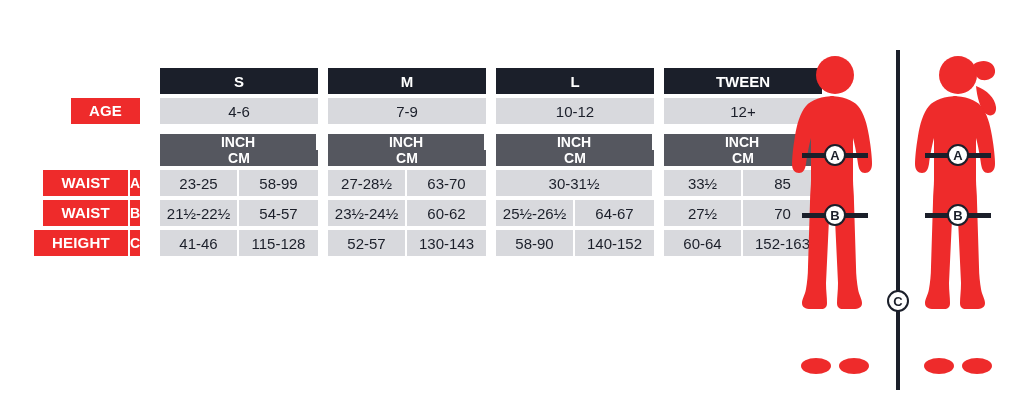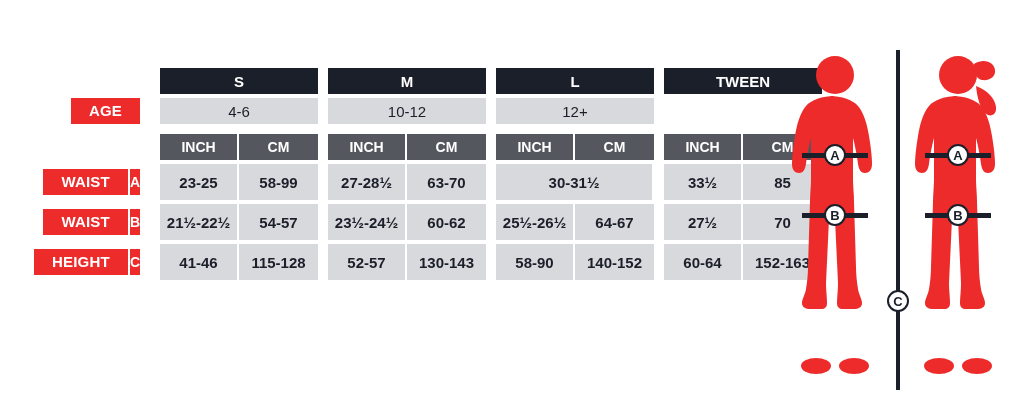--- a/index.html
+++ b/index.html
@@ -94,20 +94,21 @@
     font-size: 15px;
   }
   .age-val {
     background: #d8d9dd;
     color: #1b1f2a;
     height: 26px;
     font-size: 15px;
   }
   .unit-row {
     display: flex;
+    flex-direction: column;
   }
   .unit-cell {
     flex: 1 1 50%;
     background: #55575f;
     color: #ffffff;
     font-weight: bold;
     height: 26px;
     display: flex;
     align-items: center;
     justify-content: center;
@@ -116,27 +117,26 @@
   }
   .unit-cell.first { border-right: 2px solid #ffffff; }
 
   .data-row {
     display: flex;
   }
   .data-cell {
     flex: 1 1 50%;
     background: #d8d9dd;
     color: #1b1f2a;
-    height: 36px;
+    height: 26px;
     display: flex;
     align-items: center;
     justify-content: center;
     font-size: 15px;
     box-sizing: border-box;
-    font-weight: bold;
   }
   .data-cell.first { border-right: 2px solid #ffffff; }
 
   .spacer-row { height: 6px; }
 
   
   #figures {
     position: absolute;
     left: 780px;
     top: 50px;
@@ -186,20 +186,23 @@
   </div>
 
   <div class="row">
     <div class="rowlabel">
       <span class="lbl-badge">AGE</span>
     </div>
     <div class="lbl-spacer"></div>
     <div class="groups">
       <div class="group">
         <div class="cell age-val">4-6</div>
+      </div>
+      <div class="group">
+        <div class="cell age-val">7-9</div>
       </div>
       <div class="group">
         <div class="cell age-val">10-12</div>
       </div>
       <div class="group">
         <div class="cell age-val">12+</div>
       </div>
     </div>
   </div>
 

